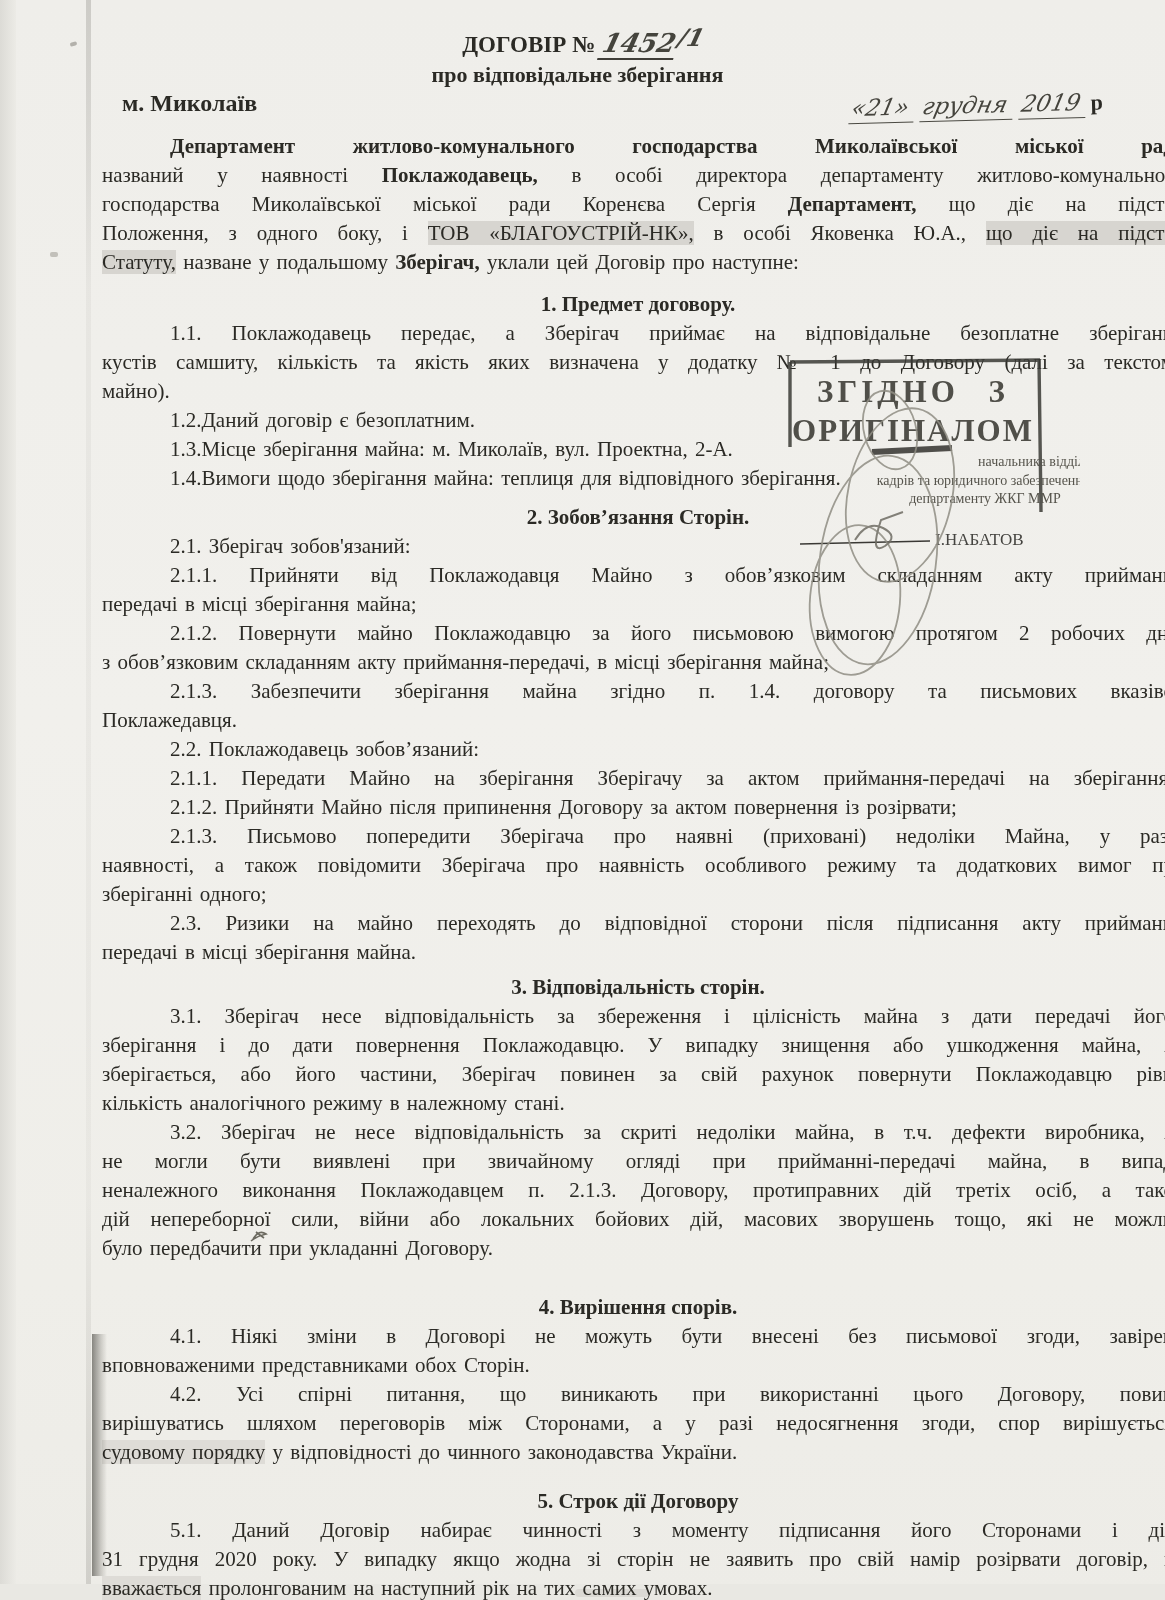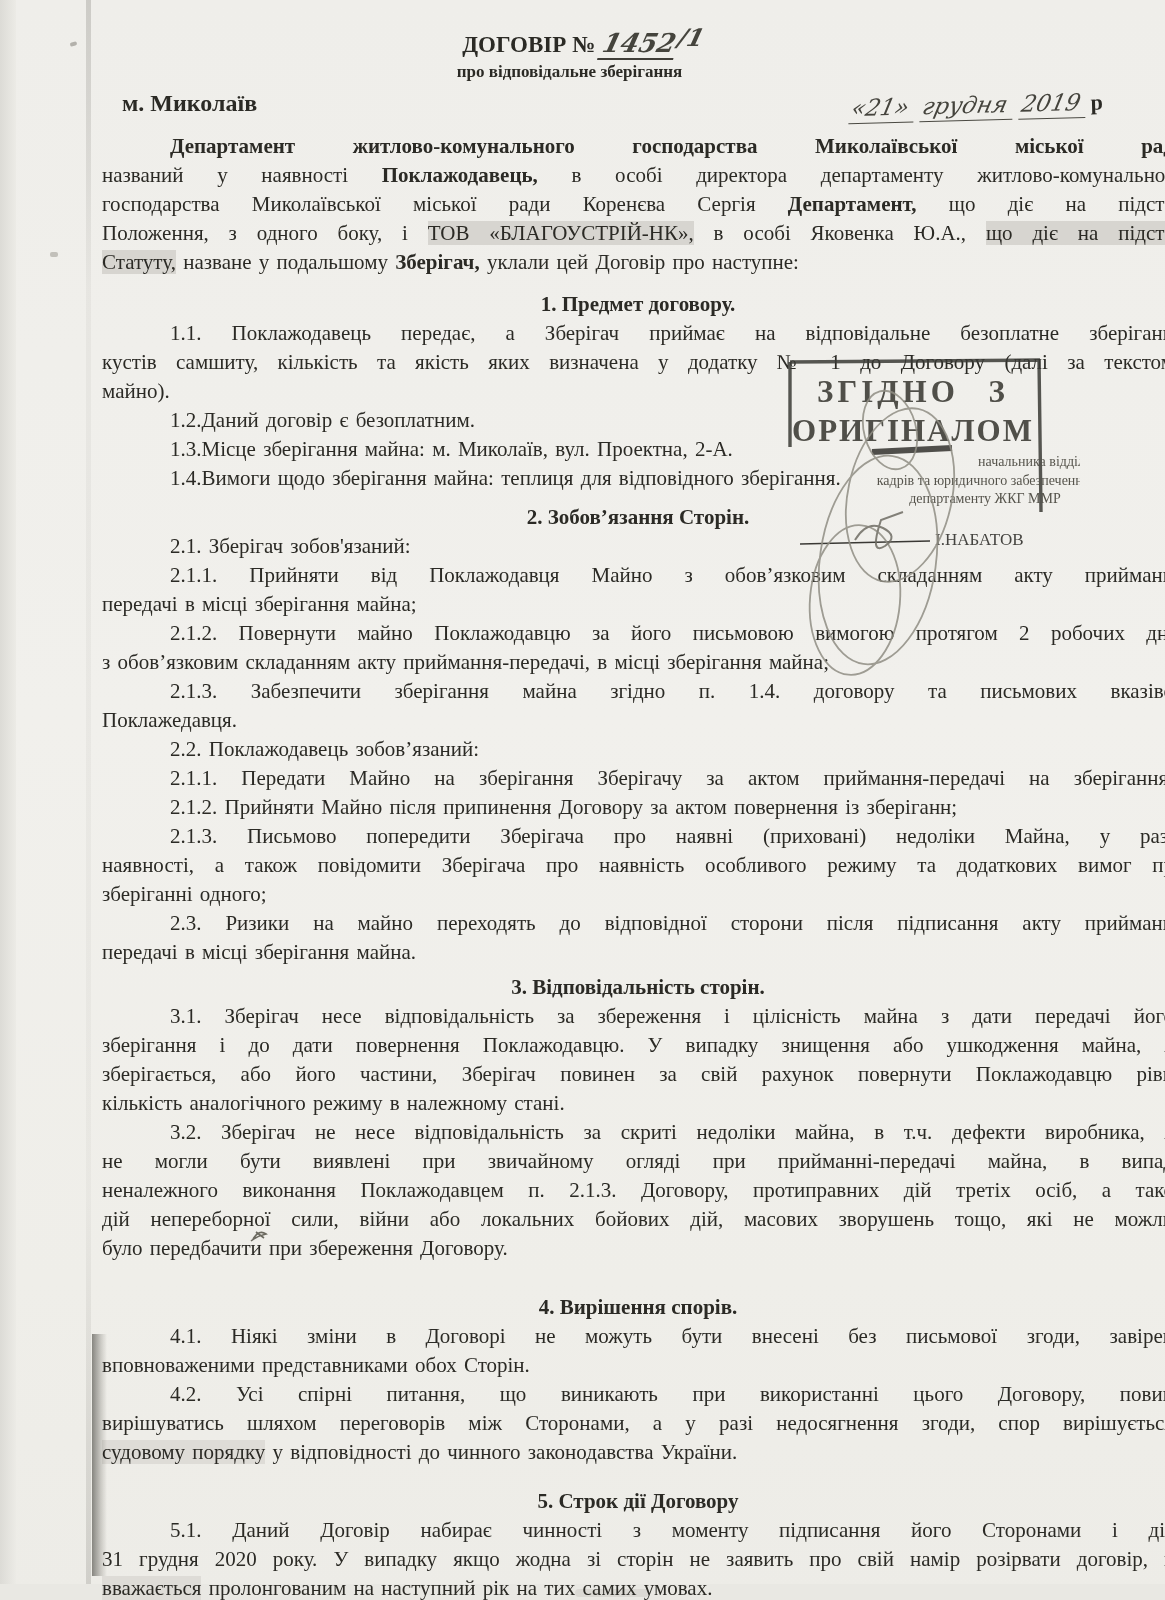--- a/index.html
+++ b/index.html
@@ -13,21 +13,21 @@
     background:linear-gradient(180deg,rgba(140,138,132,.35),rgba(150,148,142,.10) 18%,rgba(150,148,142,.08) 75%,rgba(120,118,112,.25));}
   .shadow-bar{position:absolute;left:92px;top:1334px;width:15px;height:242px;z-index:6;
     background:linear-gradient(90deg,rgba(70,69,64,.60),rgba(110,108,102,.25) 60%,rgba(140,138,132,0));
     mix-blend-mode:multiply;}
   .bottom-strip{position:absolute;left:0;bottom:0;width:100%;height:16px;background:#e9e8e3;}
   .bottom-smudge{position:absolute;left:575px;bottom:3px;width:74px;height:8px;background:#dbd9d4;border-radius:4px;}
   .speck1{position:absolute;left:70px;top:42px;width:7px;height:4px;background:#b3b1ab;border-radius:2px;transform:rotate(-15deg);}
   .speck2{position:absolute;left:50px;top:252px;width:8px;height:5px;background:#c2c0ba;border-radius:2px;}
   
   .title-wrap{position:absolute;top:28px;left:0;width:1165px;text-align:center;font-weight:bold;font-size:23px;}
-  .subtitle{position:absolute;top:62px;left:4px;width:1131px;text-align:center;font-weight:bold;font-size:17px;}
+  .subtitle{position:absolute;top:62px;left:12px;width:1131px;text-align:center;font-weight:bold;font-size:22px;}
   .city{position:absolute;top:90px;left:122px;font-weight:bold;font-size:24px;}
   .hand{font-family:"DejaVu Serif",serif;font-style:italic;display:inline-block;transform:skewX(-14deg);color:#45443d;}
   .num-main{font-size:26px;border-bottom:2px solid #403e38;padding:0 2px;}
   .num-suffix{font-size:24px;transform:skewX(-14deg) translateY(-6px);}
   .date-wrap{position:absolute;top:92px;left:848px;width:240px;font-size:22px;transform:rotate(-1.5deg);white-space:nowrap;}
   .dgroup{display:inline-block;border-bottom:1.5px solid #4a4942;padding:0 4px 1px 4px;margin-right:6px;}
   .dgroup .hand{font-size:23px;}
   .year-suffix{font-weight:bold;font-size:22px;color:#2b2a25;}
   
   .content{position:absolute;left:102px;top:132px;width:1072px;font-size:21px;line-height:29px;z-index:2;}
@@ -103,21 +103,21 @@
         <div class="line ind"><span>2.1.3. Забезпечити зберігання майна згідно п. 1.4. договору та письмових вказіво</span></div>
         <div class="line last"><span>Поклажедавця.</span></div>
       </div>
       <div class="para">
         <div class="line ind last"><span>2.2. Поклажодавець зобов’язаний:</span></div>
       </div>
       <div class="para">
         <div class="line ind"><span>2.1.1. Передати Майно на зберігання Зберігачу за актом приймання-передачі на зберігання;</span></div>
       </div>
       <div class="para">
-        <div class="line ind last"><span>2.1.2. Прийняти Майно після припинення Договору за актом повернення із зберіганн;</span></div>
+        <div class="line ind last"><span>2.1.2. Прийняти Майно після припинення Договору за актом повернення із розірвати;</span></div>
       </div>
       <div class="para">
         <div class="line ind"><span>2.1.3. Письмово попередити Зберігача про наявні (приховані) недоліки Майна, у разі</span></div>
         <div class="line"><span>наявності, а також повідомити Зберігача про наявність особливого режиму та додаткових вимог пр</span></div>
         <div class="line last"><span>зберіганні одного;</span></div>
       </div>
       <div class="para">
         <div class="line ind"><span>2.3. Ризики на майно переходять до відповідної сторони після підписання акту прийманн</span></div>
         <div class="line last"><span>передачі в місці зберігання майна.</span></div>
       </div>
@@ -126,21 +126,21 @@
         <div class="line ind"><span>3.1. Зберігач несе відповідальність за збереження і цілісність майна з дати передачі його</span></div>
         <div class="line"><span>зберігання і до дати повернення Поклажодавцю. У випадку знищення або ушкодження майна, я</span></div>
         <div class="line"><span>зберігається, або його частини, Зберігач повинен за свій рахунок повернути Поклажодавцю рівн</span></div>
         <div class="line last"><span>кількість аналогічного режиму в належному стані.</span></div>
       </div>
       <div class="para">
         <div class="line ind"><span>3.2. Зберігач не несе відповідальність за скриті недоліки  майна, в т.ч. дефекти виробника, я</span></div>
         <div class="line"><span>не могли бути виявлені при звичайному огляді при прийманні-передачі майна, в випад</span></div>
         <div class="line"><span>неналежного виконання Поклажодавцем п. 2.1.3. Договору, протиправних дій третіх осіб, а тако</span></div>
         <div class="line"><span>дій непереборної сили, війни або локальних бойових дій, масових зворушень тощо, які не можли</span></div>
-        <div class="line last"><span>було передбачити при збереження Договору.</span></div>
+        <div class="line last"><span>було передбачити при укладанні Договору.</span></div>
       </div>
       <div class="sec-h h4">4.  Вирішення спорів.</div>
       <div class="para">
         <div class="line ind"><span>4.1. Ніякі зміни в Договорі не можуть бути внесені без письмової згоди, завірен</span></div>
         <div class="line last"><span>вповноваженими представниками обох Сторін.</span></div>
       </div>
       <div class="para">
         <div class="line ind"><span>4.2. Усі спірні питання, що виникають при використанні цього Договору, повин</span></div>
         <div class="line"><span>вирішуватись шляхом переговорів між Сторонами, а у разі недосягнення згоди, спор вирішується</span></div>
         <div class="line last"><span class="hl2">судовому порядку</span><span> у відповідності до чинного законодавства України.</span></div>

